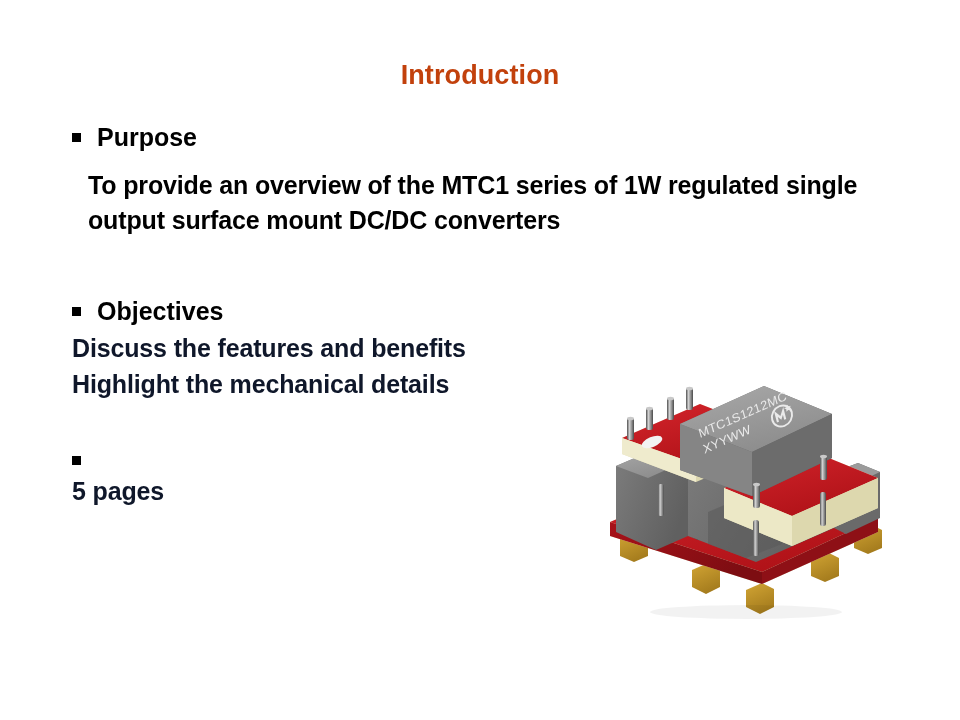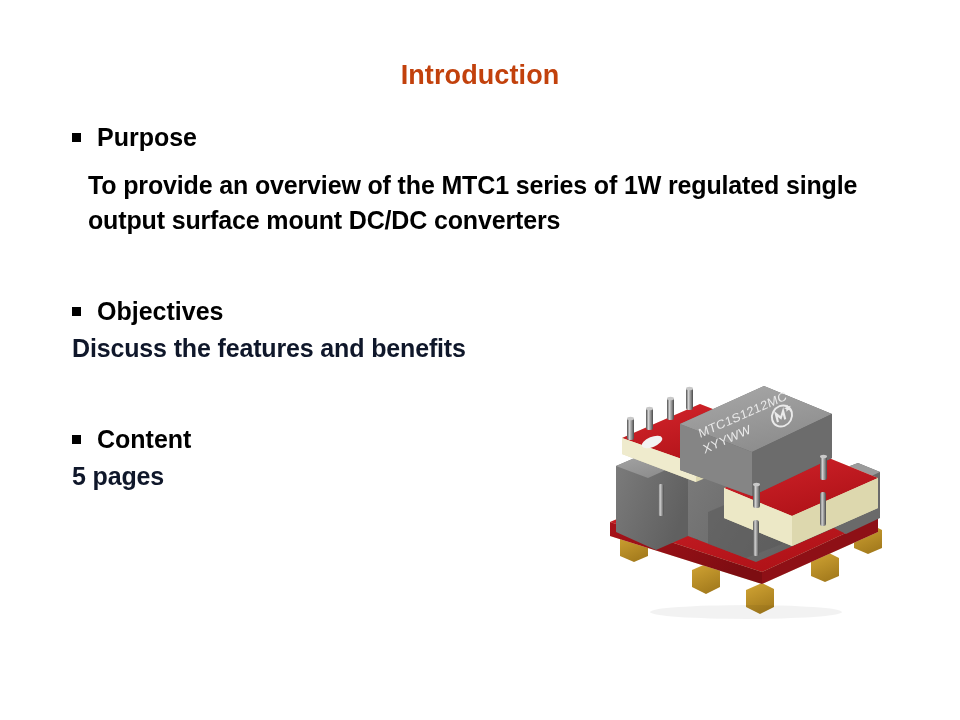--- a/index.html
+++ b/index.html
@@ -117,26 +117,26 @@
       </div>
       <p class="para wrap">To provide an overview of the MTC1 series of 1W regulated single output surface mount DC/DC converters</p>
     </div>
 
     <div class="section gap-before">
       <div class="heading-row">
         <span class="bullet-sq"></span>
         <span class="heading-text">Objectives</span>
       </div>
       <div class="line">Discuss the features and benefits</div>
+      <div class="line">Highlight the mechanical details</div>
     </div>
 
     <div class="section gap-before">
       <div class="heading-row">
         <span class="bullet-sq"></span>
-        <span class="heading-text">Content</span>
       </div>
       <div class="line">5 pages</div>
     </div>
 
   </div>
 
   <div id="product-photo">
     <svg viewBox="0 0 292 258" xmlns="http://www.w3.org/2000/svg">
       <defs>
         <linearGradient id="gRedTop" x1="0" y1="0" x2="0.6" y2="1">

